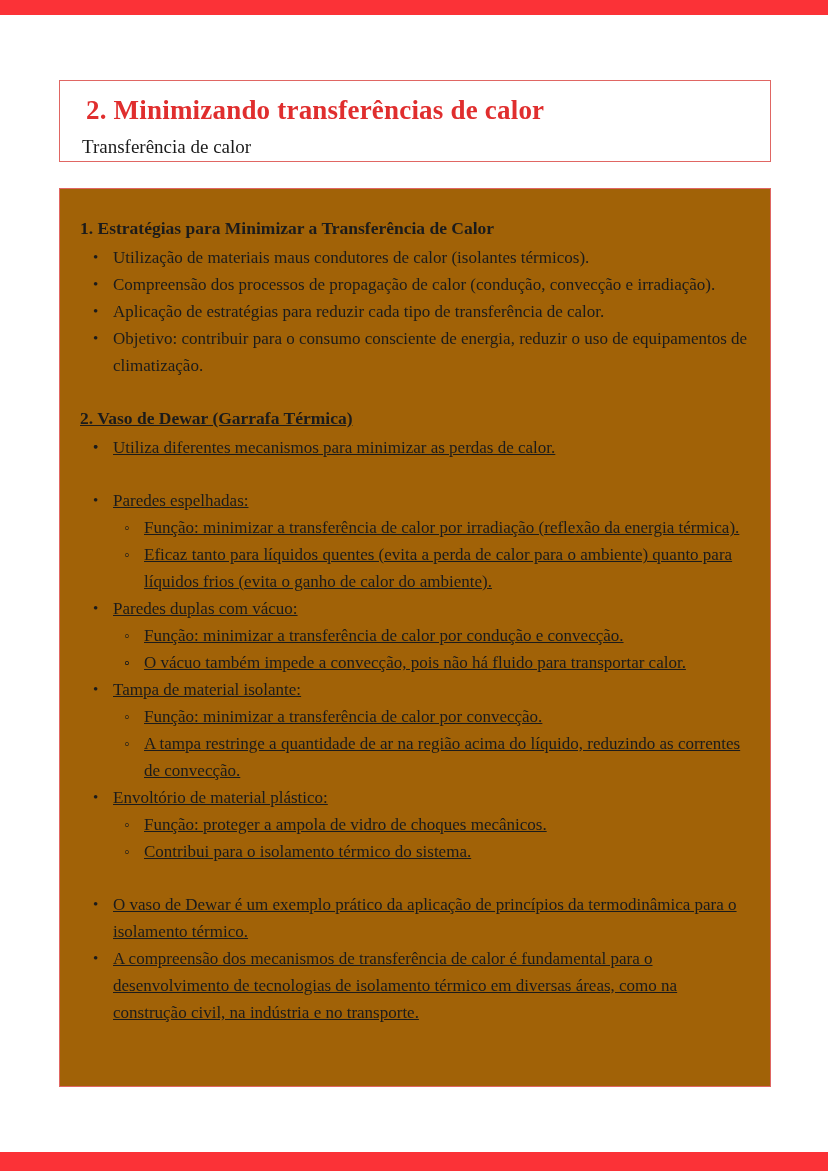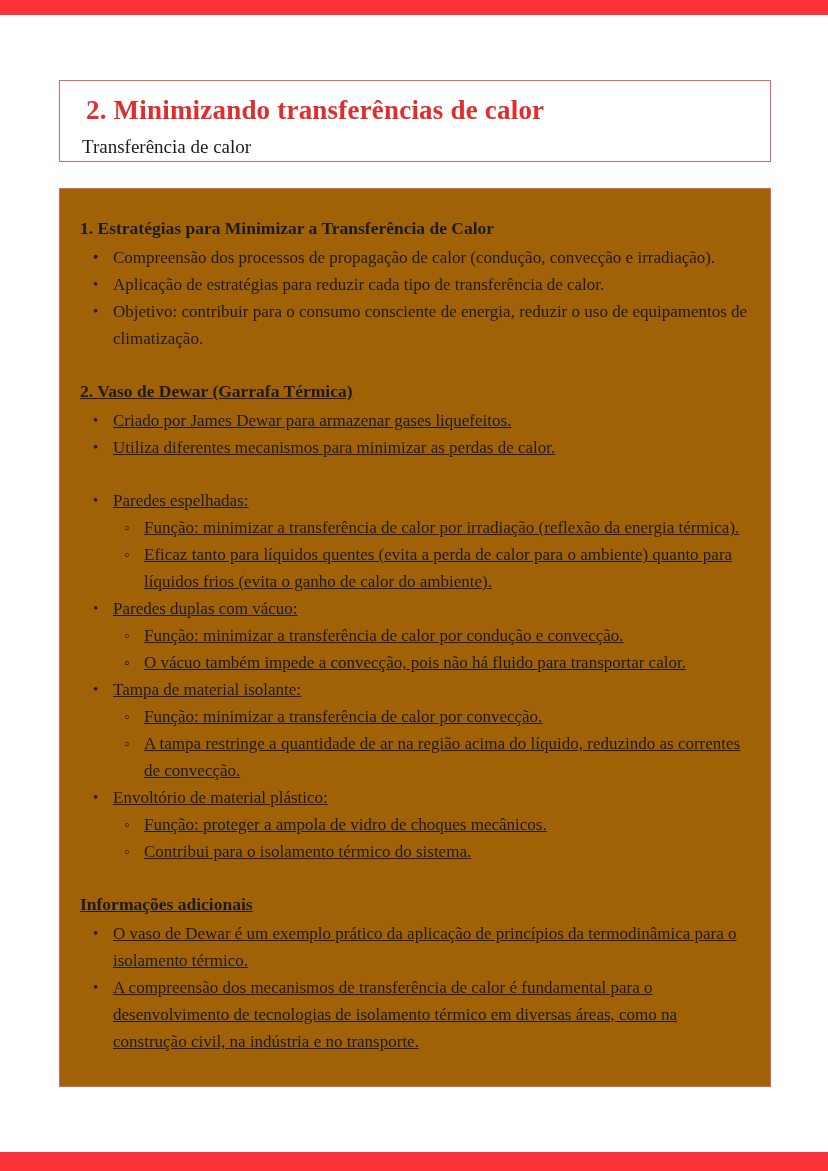--- a/index.html
+++ b/index.html
@@ -95,45 +95,45 @@
 <header class="header-box">
   <h1 class="page-title">2. Minimizando transferências de calor</h1>
   <div class="page-subtitle">Transferência de calor</div>
 </header>
 
 <main class="content-box" id="content-box">
   <section class="section">
     <h2 class="sec-heading">1. Estratégias para Minimizar a Transferência de Calor</h2>
     <div class="sec-items">
   <div class="item l1">
+    <span class="bullet">•</span><span class="item-text">Utilização de materiais maus condutores de calor (isolantes térmicos).</span>
+  </div>
+
+  <div class="item l1">
+    <span class="bullet">•</span><span class="item-text">Compreensão dos processos de propagação de calor (condução, convecção e irradiação).</span>
+  </div>
+
+  <div class="item l1">
+    <span class="bullet">•</span><span class="item-text">Aplicação de estratégias para reduzir cada tipo de transferência de calor.</span>
+  </div>
+
+  <div class="item l1">
+    <span class="bullet">•</span><span class="item-text">Objetivo: contribuir para o consumo consciente de energia, reduzir o uso de equipamentos de climatização.</span>
+  </div>
+</div>
+  </section>
+
+  <section class="section">
+    <h2 class="sec-heading">2. Vaso de Dewar (Garrafa Térmica)</h2>
+    <div class="sec-items">
+  <div class="item l1">
     <span class="bullet">•</span>
   </div>
 
   <div class="item l1">
-    <span class="bullet">•</span><span class="item-text">Compreensão dos processos de propagação de calor (condução, convecção e irradiação).</span>
-  </div>
-
-  <div class="item l1">
-    <span class="bullet">•</span><span class="item-text">Aplicação de estratégias para reduzir cada tipo de transferência de calor.</span>
-  </div>
-
-  <div class="item l1">
-    <span class="bullet">•</span><span class="item-text">Objetivo: contribuir para o consumo consciente de energia, reduzir o uso de equipamentos de climatização.</span>
-  </div>
-</div>
-  </section>
-
-  <section class="section">
-    <h2 class="sec-heading">2. Vaso de Dewar (Garrafa Térmica)</h2>
-    <div class="sec-items">
-  <div class="item l1">
-    <span class="bullet">•</span><span class="item-text">Criado por James Dewar para armazenar gases liquefeitos.</span>
-  </div>
-
-  <div class="item l1">
     <span class="bullet">•</span><span class="item-text">Utiliza diferentes mecanismos para minimizar as perdas de calor.</span>
   </div>
 </div>
   </section>
 
   <section class="section">
     <div class="sec-items">
   <div class="item l1">
     <span class="bullet">•</span><span class="item-text">Paredes espelhadas:</span>
   </div>
@@ -182,21 +182,20 @@
     <span class="bullet">◦</span><span class="item-text">Função: proteger a ampola de vidro de choques mecânicos.</span>
   </div>
 
   <div class="item l2">
     <span class="bullet">◦</span><span class="item-text">Contribui para o isolamento térmico do sistema.</span>
   </div>
 </div>
   </section>
 
   <section class="section">
-    <h2 class="sec-heading">Informações adicionais</h2>
     <div class="sec-items">
   <div class="item l1">
     <span class="bullet">•</span><span class="item-text">O vaso de Dewar é um exemplo prático da aplicação de princípios da termodinâmica para o isolamento térmico.</span>
   </div>
 
   <div class="item l1">
     <span class="bullet">•</span><span class="item-text">A compreensão dos mecanismos de transferência de calor é fundamental para o desenvolvimento de tecnologias de isolamento térmico em diversas áreas, como na construção civil, na indústria e no transporte.</span>
   </div>
 </div>
   </section>

